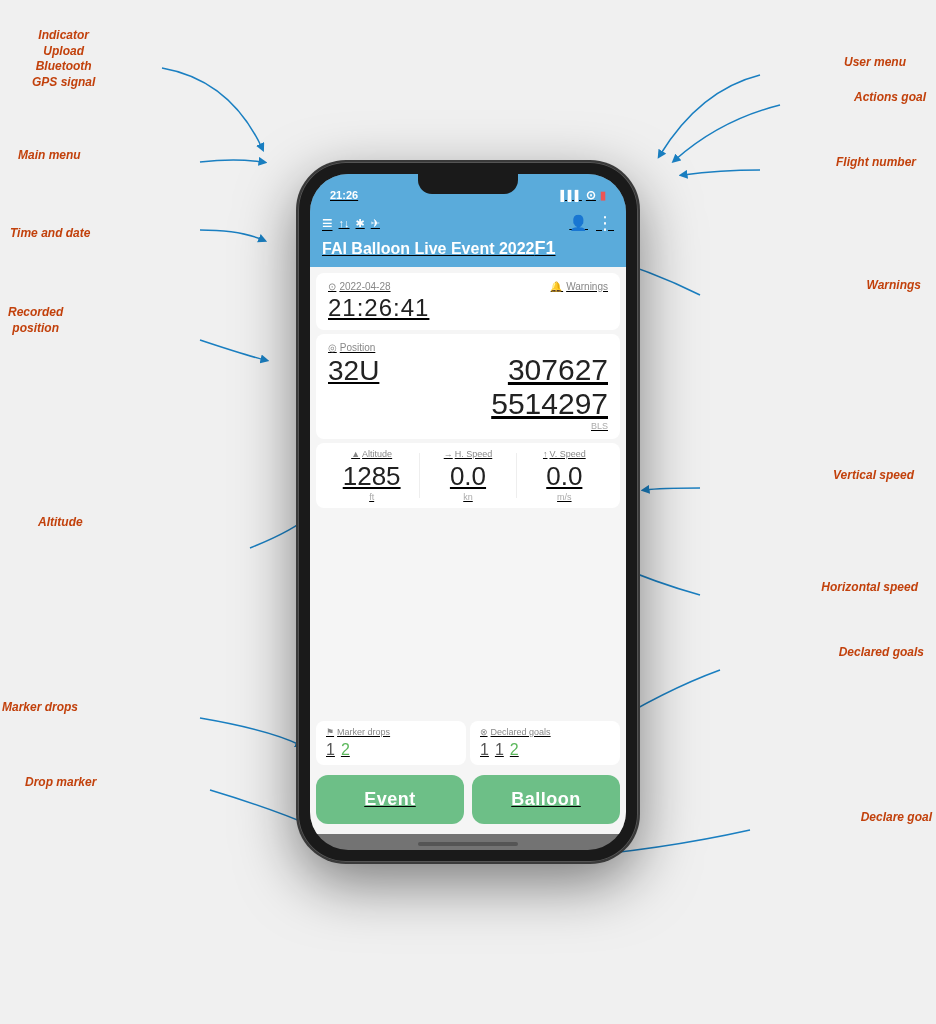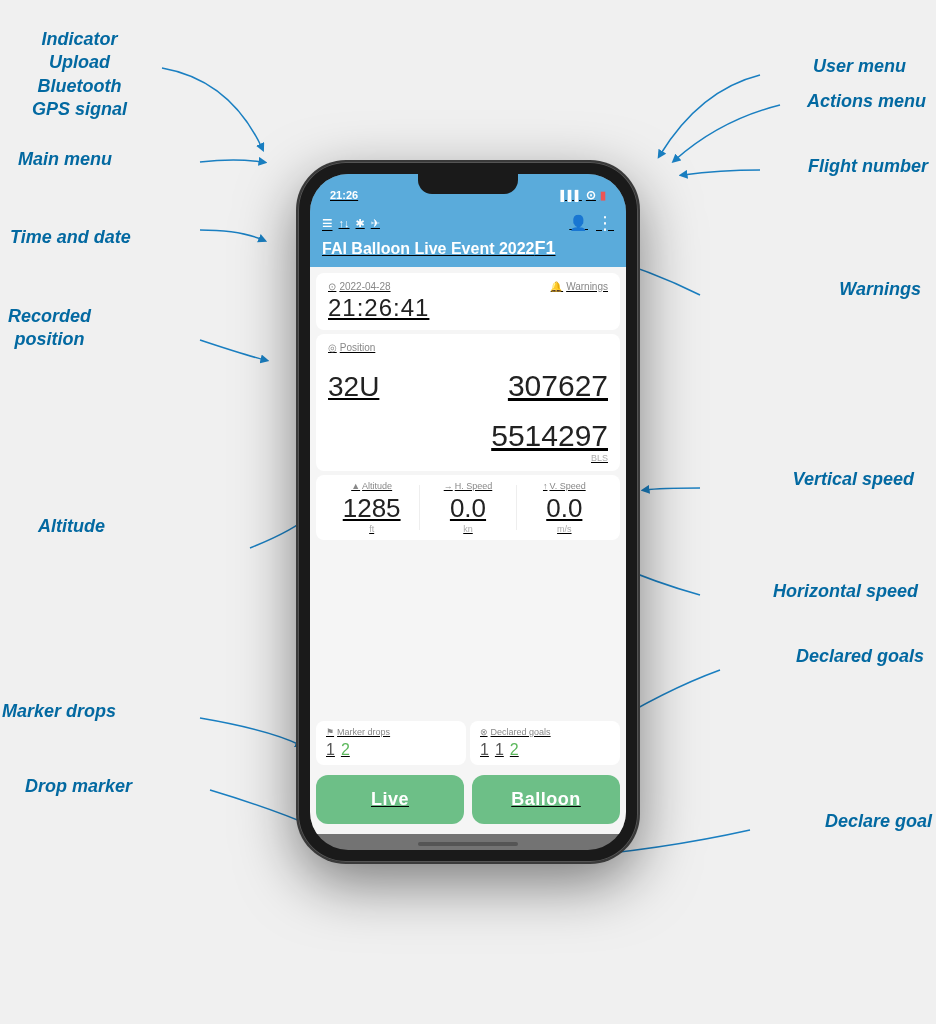--- a/index.html
+++ b/index.html
@@ -18,22 +18,22 @@
       width: 936px;
       height: 1024px;
       display: flex;
       justify-content: center;
       align-items: center;
     }
 
     
     .annotation {
       position: absolute;
-      color: #0369a1;
-      font-size: 18px;
+      color: #c2410c;
+      font-size: 12px;
       font-weight: 600;
       font-style: italic;
       line-height: 1.3;
       text-align: center;
     }
 
     
     .phone-shell {
       position: absolute;
       left: 50%;
@@ -191,21 +191,20 @@
     .position-row {
       display: flex;
       justify-content: space-between;
       align-items: baseline;
     }
 
     .coord-value {
       font-size: 30px;
       font-weight: 300;
       color: #222;
-      margin-top: 16px;
     }
 
     .bls-label {
       font-size: 9px;
       color: #aaa;
       text-align: right;
     }
 
     
     .metrics-section {
@@ -350,24 +349,24 @@
 
   <div class="annotation" style="top:305px;left:8px;text-align:center;">
     Recorded<br>position
   </div>
 
   <div class="annotation" style="top:55px;right:30px;">
     User menu
   </div>
 
   <div class="annotation" style="top:90px;right:10px;">
-    Actions menu
-  </div>
-
-  <div class="annotation" style="top:155px;right:8px;">
+    Actions goal
+  </div>
+
+  <div class="annotation" style="top:155px;right:20px;">
     Flight number
   </div>
 
   <div class="annotation" style="top:278px;right:15px;">
     Warnings
   </div>
 
   <div class="annotation" style="top:468px;right:22px;">
     Vertical speed
   </div>
@@ -547,21 +546,21 @@
               </div>
               <div class="drops-numbers">
                 <span class="num-gray">1</span>
                 <span class="num-gray">1</span>
                 <span class="num-green">2</span>
               </div>
             </div>
           </div>
 
           <div class="action-buttons">
-            <button class="action-btn">Live</button>
+            <button class="action-btn">Event</button>
             <button class="action-btn">Balloon</button>
           </div>
         </div>
 
       </div>
 
       <div class="home-indicator"></div>
 
     </div>
   </div>

